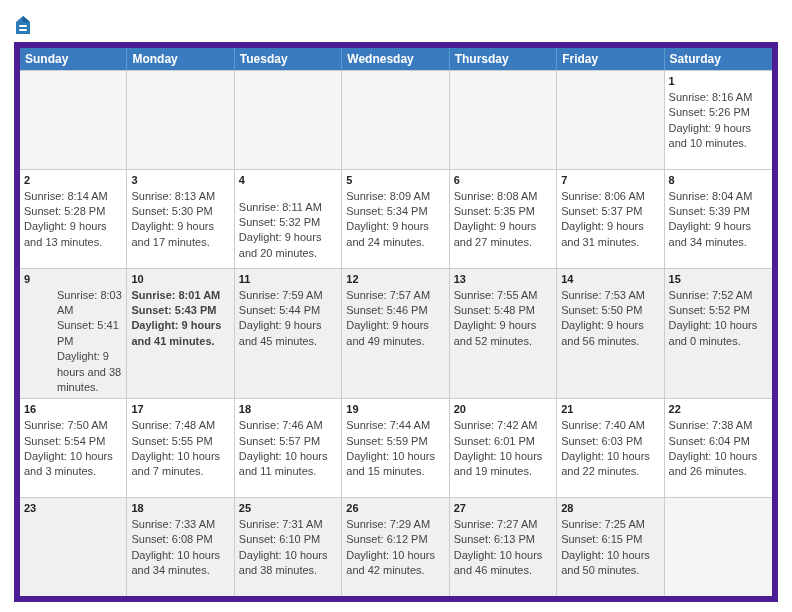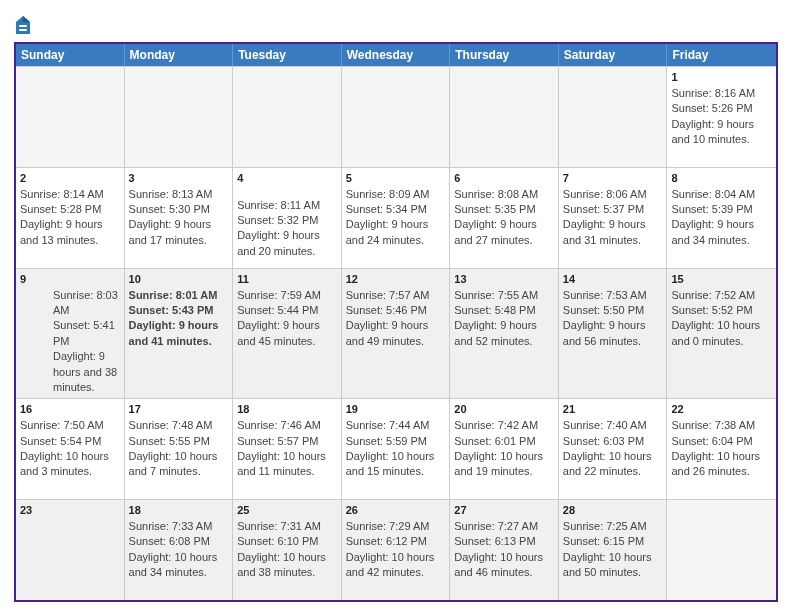--- a/index.html
+++ b/index.html
@@ -59,21 +59,21 @@
       line-height: 1.1;
     }
     .subtitle {
       font-size: 13px;
       color: #555;
     }
     .calendar {
       flex: 1;
       display: flex;
       flex-direction: column;
-      border: 2px solid #4c1d95;
+      border: 6px solid #4c1d95;
     }
     .cal-header {
       display: grid;
       grid-template-columns: repeat(7, 1fr);
       background: #3a7abf;
     }
     .cal-header-cell {
       color: #fff;
       font-size: 12px;
       font-weight: bold;
@@ -142,22 +142,22 @@
     </div>
   </div>
 
   <div class="calendar">
     <div class="cal-header" id="cal-header">
         <div class="cal-header-cell">Sunday</div>
         <div class="cal-header-cell">Monday</div>
         <div class="cal-header-cell">Tuesday</div>
         <div class="cal-header-cell">Wednesday</div>
         <div class="cal-header-cell">Thursday</div>
+        <div class="cal-header-cell">Friday</div>
         <div class="cal-header-cell">Saturday</div>
-        <div class="cal-header-cell">Friday</div>
       </div>
     <div class="cal-body" id="cal-body">
         <div class="cal-row">
           <div class="cal-cell empty"></div>
           <div class="cal-cell empty"></div>
           <div class="cal-cell empty"></div>
           <div class="cal-cell empty"></div>
           <div class="cal-cell empty"></div>
           <div class="cal-cell empty"></div>
           <div class="cal-cell">

